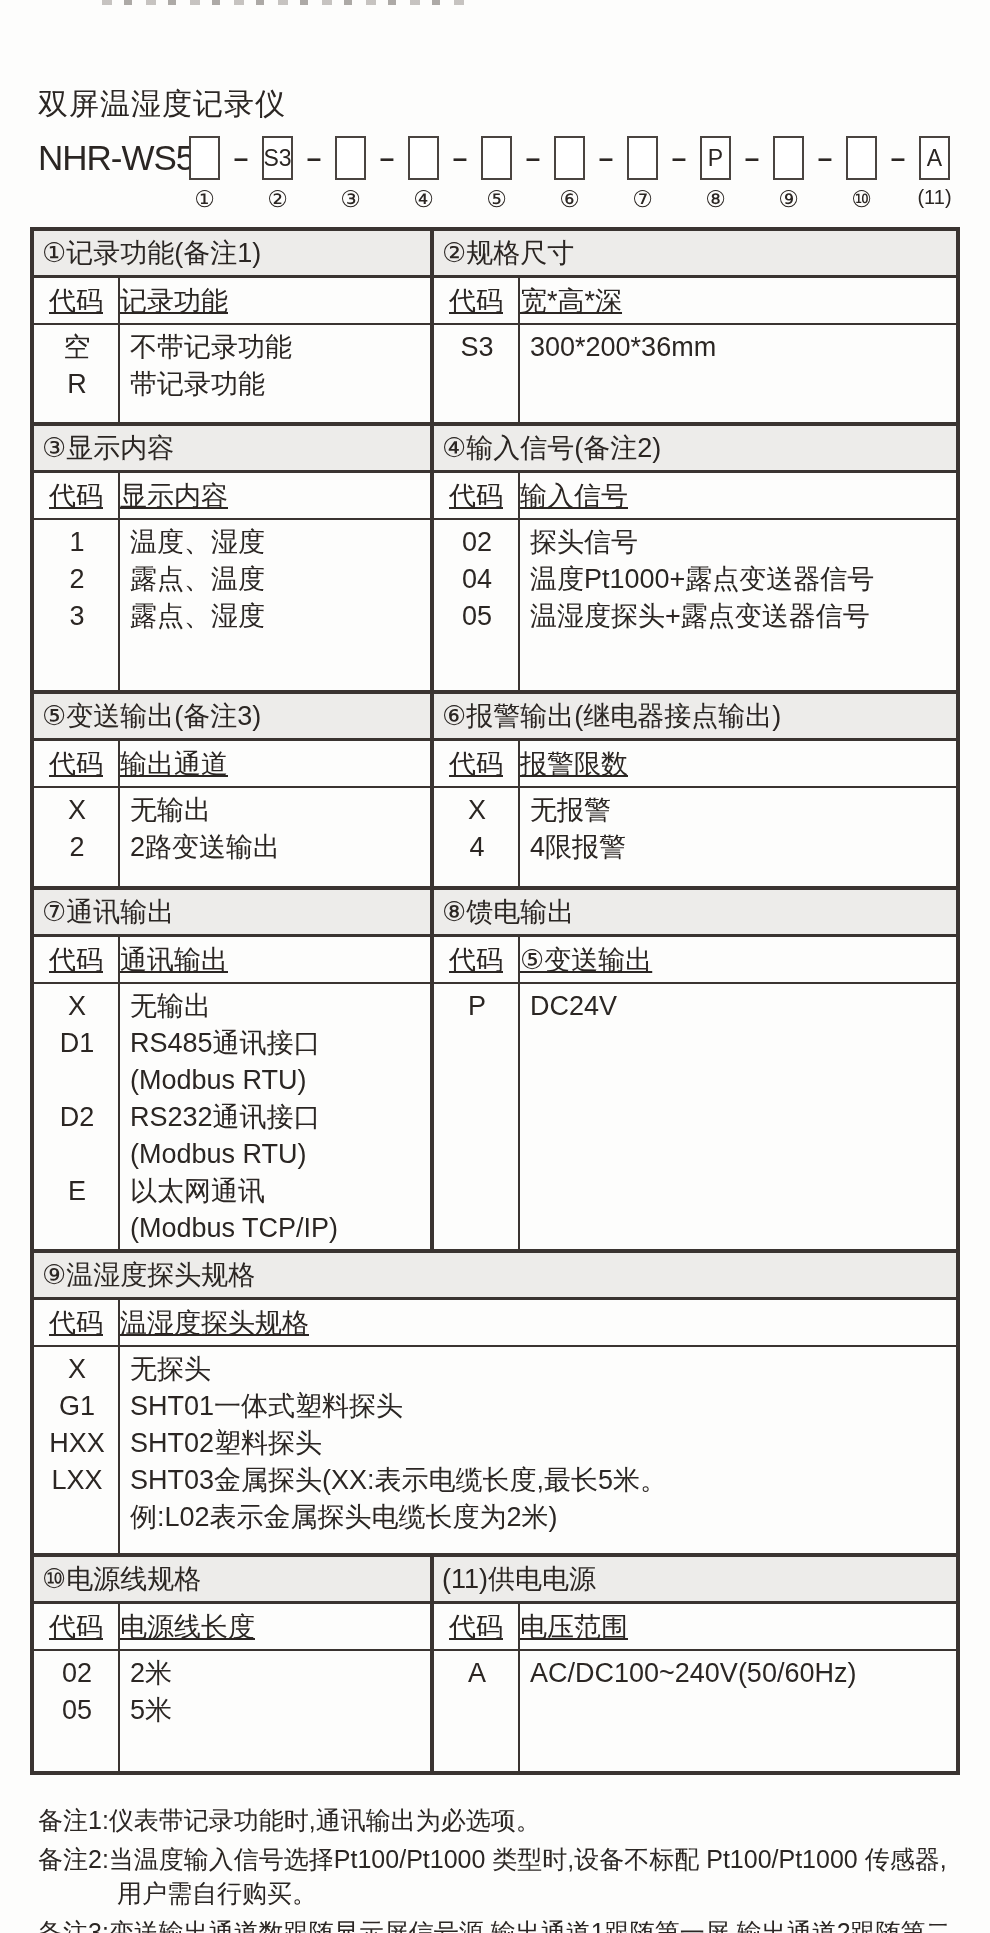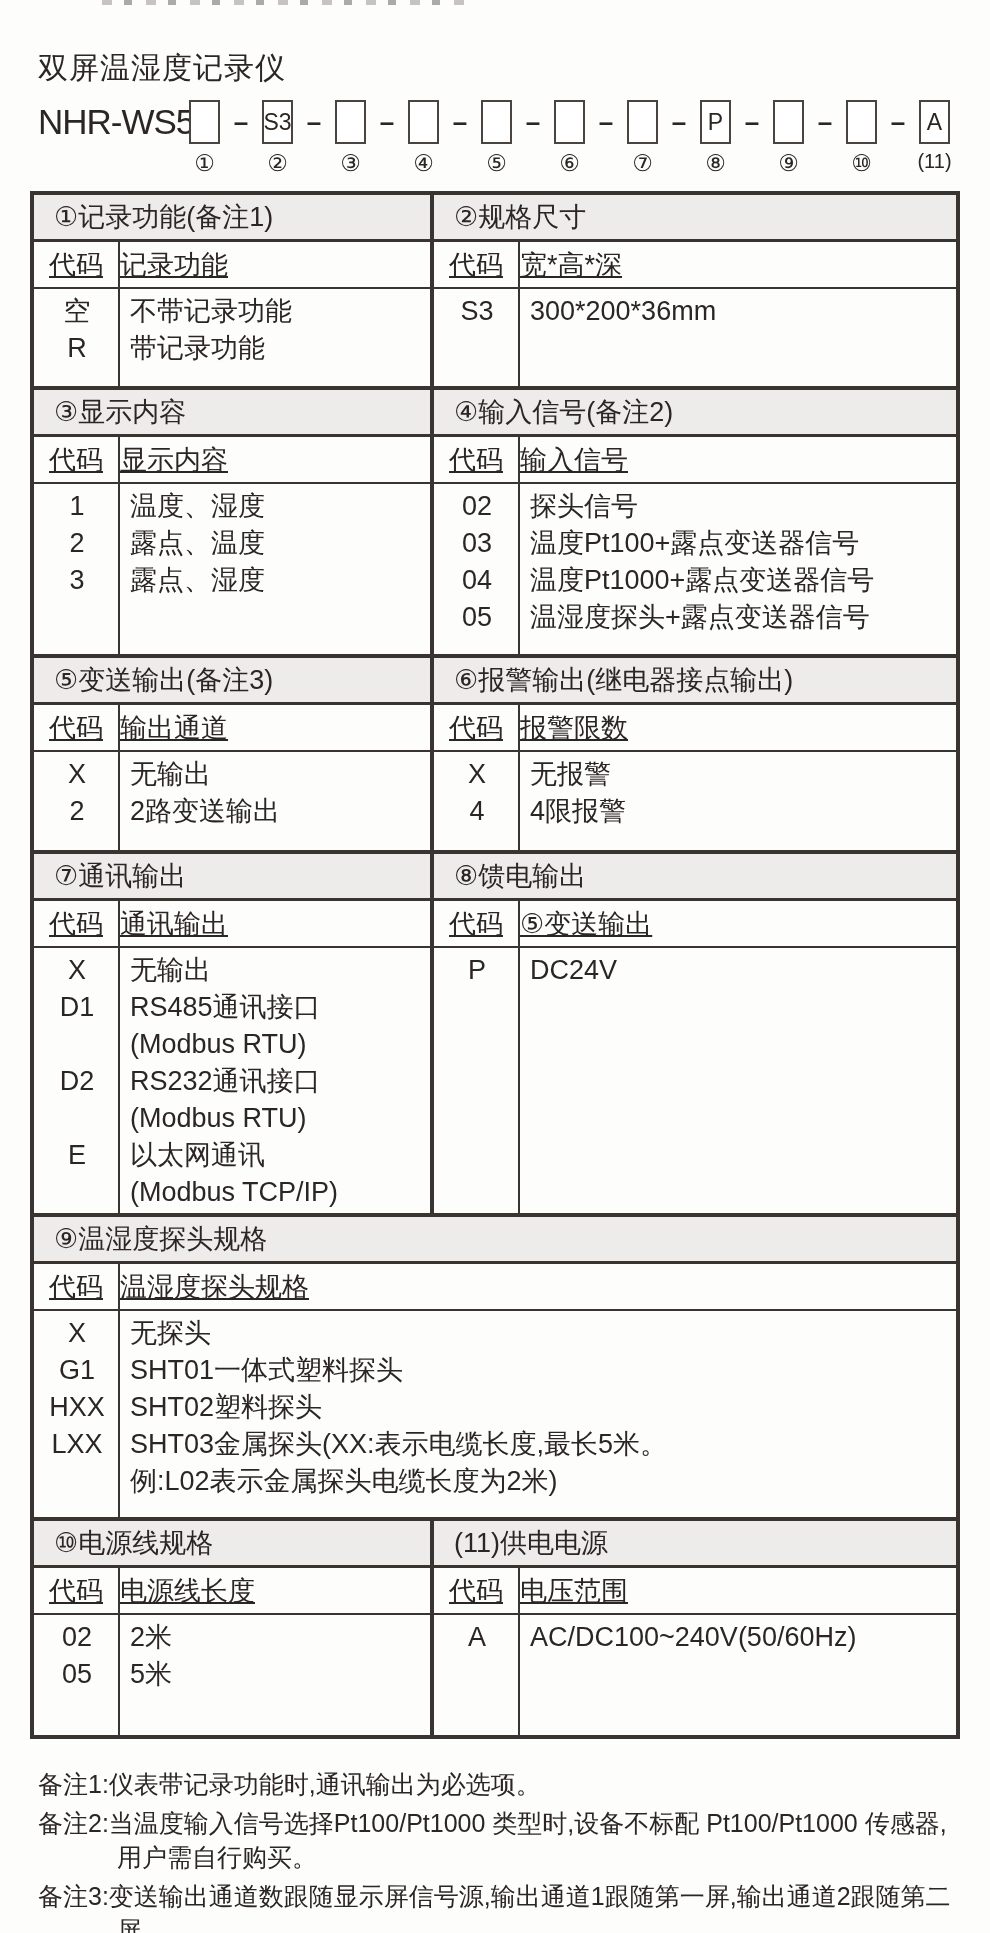--- a/index.html
+++ b/index.html
@@ -11,21 +11,21 @@
     font-family:"Liberation Sans","DejaVu Sans",sans-serif;
     overflow:hidden;
   }
   
   .top-frag {
     position:absolute; top:0; left:102px; width:370px; height:5px;
     background:repeating-linear-gradient(90deg,#9a9490 0 10px,transparent 10px 22px,#6b6560 22px 30px,transparent 30px 44px);
     opacity:.55;
   }
   .doc-title {
-    margin:48px 0 0 38px;
+    margin:84px 0 0 38px;
     font-size:30px; letter-spacing:1px;
   }
   
   .model-row { display:flex; align-items:center; margin:8px 0 0 38px; height:50px; }
   .model-prefix { width:151px; font-size:35px; letter-spacing:-1px; white-space:nowrap; }
   .code-box {
     width:31px; height:44px; box-sizing:border-box;
     border:2.5px solid #4a4440; background:#fff;
     display:flex; align-items:center; justify-content:center;
     font-size:23px; flex-shrink:0;
@@ -38,21 +38,21 @@
   
   .tables { margin:14px 30px 0 30px; border:4px solid #3a3431; background:#fdfdfc; }
   .sec-row { display:grid; grid-template-columns:396px 526px; }
   .sec-row.full { grid-template-columns:1fr; }
   .sec-row + .sec-row { border-top:4px solid #3a3431; }
   .sec { display:flex; flex-direction:column; min-width:0; }
   .sec.right { border-left:4px solid #3a3431; }
   .sec-title {
     background:#edecea; border-bottom:3px solid #3a3431;
     font-size:27px; height:44px; display:flex; align-items:center;
-    padding-left:20px; white-space:nowrap; overflow:hidden;
+    padding-left:8px; white-space:nowrap; overflow:hidden;
   }
   .sub { display:flex; border-bottom:2px solid #3a3431; height:45px; align-items:stretch; font-size:27px;text-decoration:underline; }
   .sub-code {
     width:86px; box-sizing:border-box; border-right:2px solid #3a3431;
     display:flex; align-items:center; justify-content:center; flex-shrink:0;
   }
   .sub-val { display:flex; align-items:center; white-space:nowrap; }
   .tbody { position:relative; flex:1; box-sizing:border-box; padding-top:4px; }
   .tbody::before { content:""; position:absolute; left:84px; top:0; bottom:0; width:2px; background:#3a3431; }
   .row { display:flex; font-size:27px; line-height:37px; }
@@ -179,24 +179,20 @@
         <div class="sub">
           <div class="sub-code">代码</div>
           <div class="sub-val">输入信号</div>
         </div>
         <div class="tbody bh-170">
           <div class="row">
             <div class="c-code">02</div>
             <div class="c-val">探头信号</div>
           </div>
           <div class="row">
-            <div class="c-code">03</div>
-            <div class="c-val">温度Pt100+露点变送器信号</div>
-          </div>
-          <div class="row">
             <div class="c-code">04</div>
             <div class="c-val">温度Pt1000+露点变送器信号</div>
           </div>
           <div class="row">
             <div class="c-code">05</div>
             <div class="c-val">温湿度探头+露点变送器信号</div>
           </div>
         </div>
       </div>
     </div>

